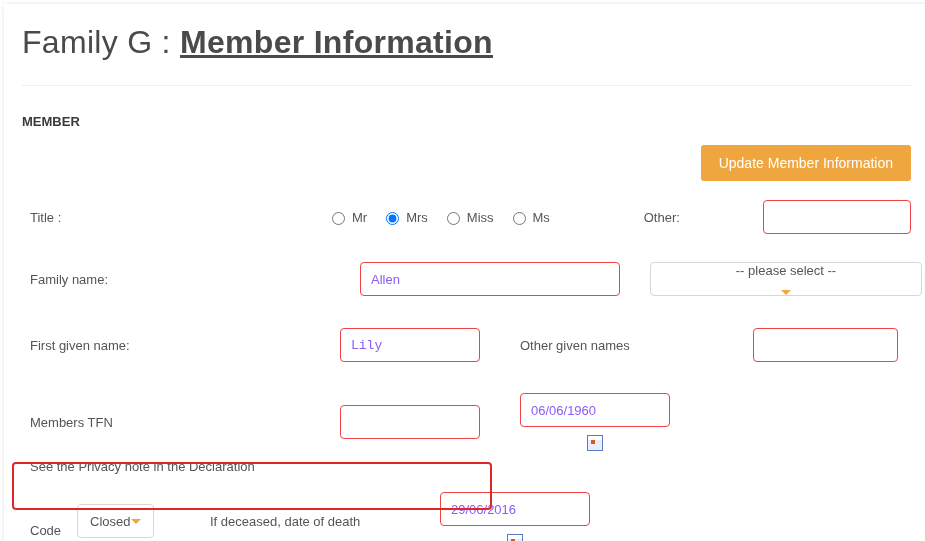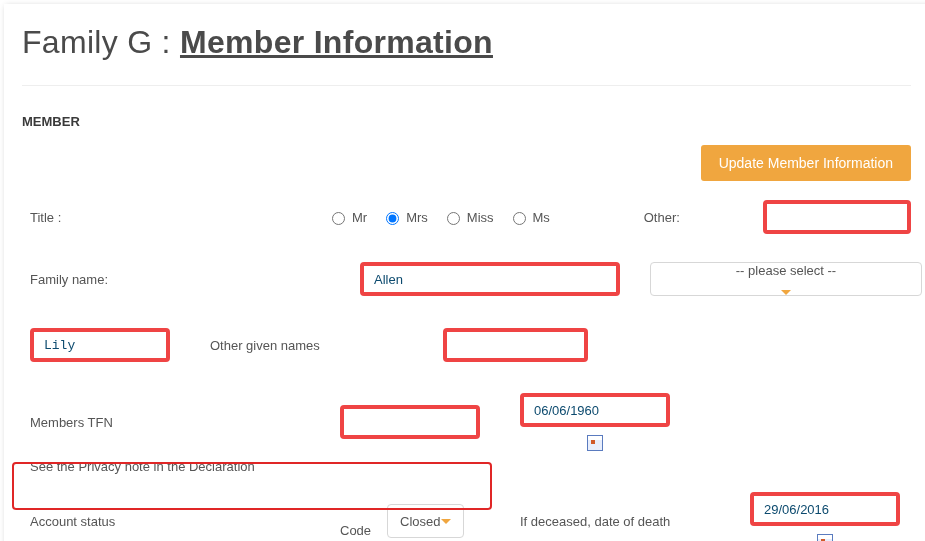--- a/index.html
+++ b/index.html
@@ -57,26 +57,26 @@
     padding: 4px 0 4px 8px;
     min-height: 44px;
     font-size: 13px;
     color: #555;
   }
   .col-label-a { width: 300px; }
   .col-ctrl-b  { width: 150px; display:flex; align-items:center; gap:8px;flex-direction:column; }
   .radio-group { display:flex; gap:14px; align-items:center; }
   .radio-item { display:flex; align-items:flex-end; gap:4px; font-size:13px; }
   input[type="text"], .text-input {
-    border: 4px solid #ef4444;
+    border: 1px solid #ef4444;
     border-radius: 4px;
     height: 34px;
     padding: 0 10px;
     font-size: 13px;
-    color: #0c4a6e;
+    color: #8b5cf6;
     width: 100%;
   }
   .wide-input { width: 230px; }
   .small-input { width: 120px; }
   .other-input { width: 120px; }
   .select {
     border: 1px solid #d7d7d7;
     border-radius: 4px;
     height: 34px;
     display: flex;
@@ -177,20 +177,21 @@
     </div>
     <div style="width:290px; padding-left:30px;">
       <div class="select select-large">
         <span>-- please select --</span>
         <span class="caret-down"></span>
       </div>
     </div>
   </div>
 
   <div class="form-row" style="margin-top:22px;">
+    <div style="width:310px;">First given name:</div>
     <div style="width:180px;">
       <input type="text" class="text-input" style="width: 140px; font-family: Liberation Mono, monospace;" value="Lily">
     </div>
     <div style="width:230px;">Other given names</div>
     <div class="col-ctrl-b">
       <input type="text" class="text-input" style="width: 145px;" value="">
     </div>
   </div>
 
   <div class="form-row" style="margin-top:22px;">
@@ -200,21 +201,20 @@
     </div>
     <div class="col-ctrl-b">
       <input type="text" class="text-input small-input" value="06/06/1960" style="">
       <span class="cal-icon"></span>
     </div>
   </div>
 
   <div class="privacy-note">See the Privacy note in the Declaration</div>
 
   <div class="form-row" style="margin-top:4px;">
-    <div style="width:310px;">Account status</div>
     <div style="width:180px; display:flex; align-items:flex-end; gap:10px;">
       <span class="inline-label">Code</span>
       <div class="select select-small">
         <span>Closed</span>
         <span class="caret-down"></span>
       </div>
     </div>
     <div style="width:230px;">If deceased, date of death</div>
     <div class="col-ctrl-b">
       <input type="text" class="text-input small-input" value="29/06/2016" style="">

